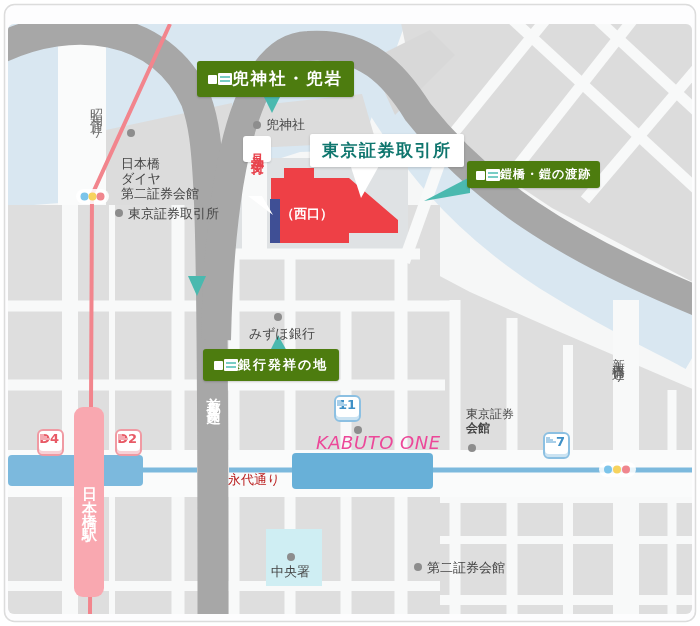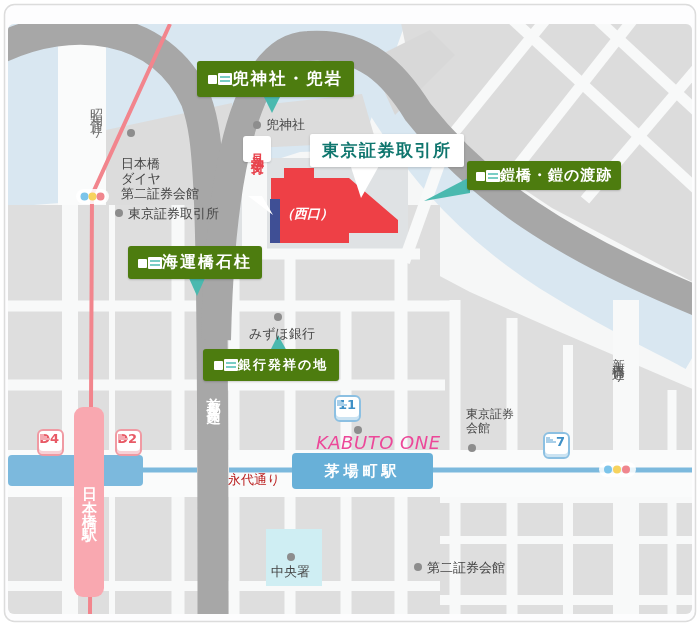--- a/index.html
+++ b/index.html
@@ -1,18 +1,18 @@
 <!DOCTYPE html>
 <html><head>
 <meta charset="utf-8">
 <style>
   html,body{margin:0;padding:0;background:#ffffff;font-family:"DejaVu Sans","Liberation Sans",sans-serif;}
   #stage{position:relative;width:700px;height:626px;background:#ffffff;overflow:hidden;}
   #stage svg{position:absolute;left:0;top:0;}
-  .abs{position:absolute;font-style:italic;}
+  .abs{position:absolute;}
   
   .spot-label{position:absolute;display:flex;align-items:center;gap:0;background:#4d7c0f;color:#ffffff;
     font-weight:bold;border-radius:3px;box-shadow:0 1px 2px rgba(0,0,0,.18);letter-spacing:2px;white-space:nowrap;}
   .lbl-icon{position:relative;width:24px;height:16px;flex:0 0 auto;}
   .lbl-icon .ic-a{position:absolute;left:0;top:4px;width:9px;height:9px;background:#ffffff;border-radius:1px;}
   .lbl-icon .ic-b{position:absolute;right:0;top:2px;width:14px;height:12px;background:#ffffff;border-radius:1px;}
   .lbl-icon .ic-b::before{content:"";position:absolute;left:2px;right:2px;top:3px;height:2px;background:#79cdc5;}
   .lbl-icon .ic-b::after{content:"";position:absolute;left:2px;right:2px;top:7px;height:2px;background:#79cdc5;}
   
   .title-label{position:absolute;background:#ffffff;color:#0f766e;font-weight:bold;font-size:17px;
@@ -169,66 +169,58 @@
   </g>
 </svg>
 
 <div class="spot-label" style="left:197px;top:61px;padding:7px 11px;font-size:16.5px;">
   <span class="lbl-icon">
         <span class="ic-a"></span>
         <span class="ic-b"></span>
       </span>
   <span>兜神社・兜岩</span>
 </div>
-<div class="spot-label" style="left:467px;top:161px;padding:5px 9px;font-size:15px;letter-spacing:1px;">
+<div class="spot-label" style="left:467px;top:161px;padding:5px 9px;font-size:12px;letter-spacing:1px;">
   <span class="lbl-icon">
         <span class="ic-a"></span>
         <span class="ic-b"></span>
       </span>
   <span>鎧橋・鎧の渡跡</span>
-</div>
-<div class="spot-label" style="left:128px;top:246px;padding:6px 10px;font-size:16px;">
-  <span class="lbl-icon">
-        <span class="ic-a"></span>
-        <span class="ic-b"></span>
-      </span>
-  <span>海運橋石柱</span>
 </div>
 <div class="spot-label" style="left:203px;top:349px;padding:7px 11px;font-size:13px;">
   <span class="lbl-icon">
         <span class="ic-a"></span>
         <span class="ic-b"></span>
       </span>
   <span>銀行発祥の地</span>
 </div>
 
 <div class="title-label" style="left:310px;top:134px;">東京証券取引所</div>
 <div class="visitor-label" style="left:243px;top:136px;">見学受付</div>
 <div class="abs" style="left:281px;top:205px;color:#ffffff;font-size:13px;font-weight:bold;">（西口）</div>
 
 <div class="station-text vtext" style="left:74px;top:407px;width:30px;height:190px;font-size:15px;letter-spacing:13px;">日本橋駅</div>
-<div class="station-text" style="left:292px;top:453px;width:141px;height:36px;font-size:15px;letter-spacing:4px;">茅場町駅</div>
 
 <div class="roadname vtext" style="left:87px;top:98px;letter-spacing:6px;">昭和通り</div>
 <div class="roadname vtext" style="left:205px;top:387px;color:#ffffff;font-weight:bold;font-size:14px;letter-spacing:4px;">首都高速</div>
 <div class="roadname" style="left:228px;top:471px;color:#b91c1c;">永代通り</div>
 <div class="roadname vtext" style="left:609px;top:348px;color:#585858;letter-spacing:3px;">新大橋通り</div>
 
 <div class="poi" style="left:266px;top:117px;">兜神社</div>
 <div class="poi" style="left:121px;top:140px;margin-top:16px;">
   <span style="display:block;">日本橋</span>
   <span style="display:block;">ダイヤ</span>
   <span style="display:block;">第二証券会館</span>
 </div>
 <div class="poi" style="left:128px;top:206px;">東京証券取引所</div>
 <div class="poi" style="left:249px;top:326px;text-align:center;">みずほ銀行</div>
 <div class="poi latin" style="left:316px;top:435px;">KABUTO ONE</div>
 <div class="poi" style="left:466px;top:407px;font-size:12px;line-height:14px;">
   <span style="display:block;">東京証券</span>
-  <span style="display:block;">会館</span>
+  <span style="display:block;font-weight:bold;">会館</span>
 </div>
 <div class="poi" style="left:427px;top:560px;">第二証券会館</div>
 <div class="poi" style="left:271px;top:564px;text-align:right;">中央署</div>
 
 <div class="exit-box exit-pink" style="left:37px;top:429px;">
   <span class="num">D4</span>
   <svg width="12" height="10" viewBox="0 0 12 10">
         <path d="M1 9 H11 V7 H8 V5 H5 V3 H1 Z" fill="#f4aab2"></path>
       </svg>
 </div>

